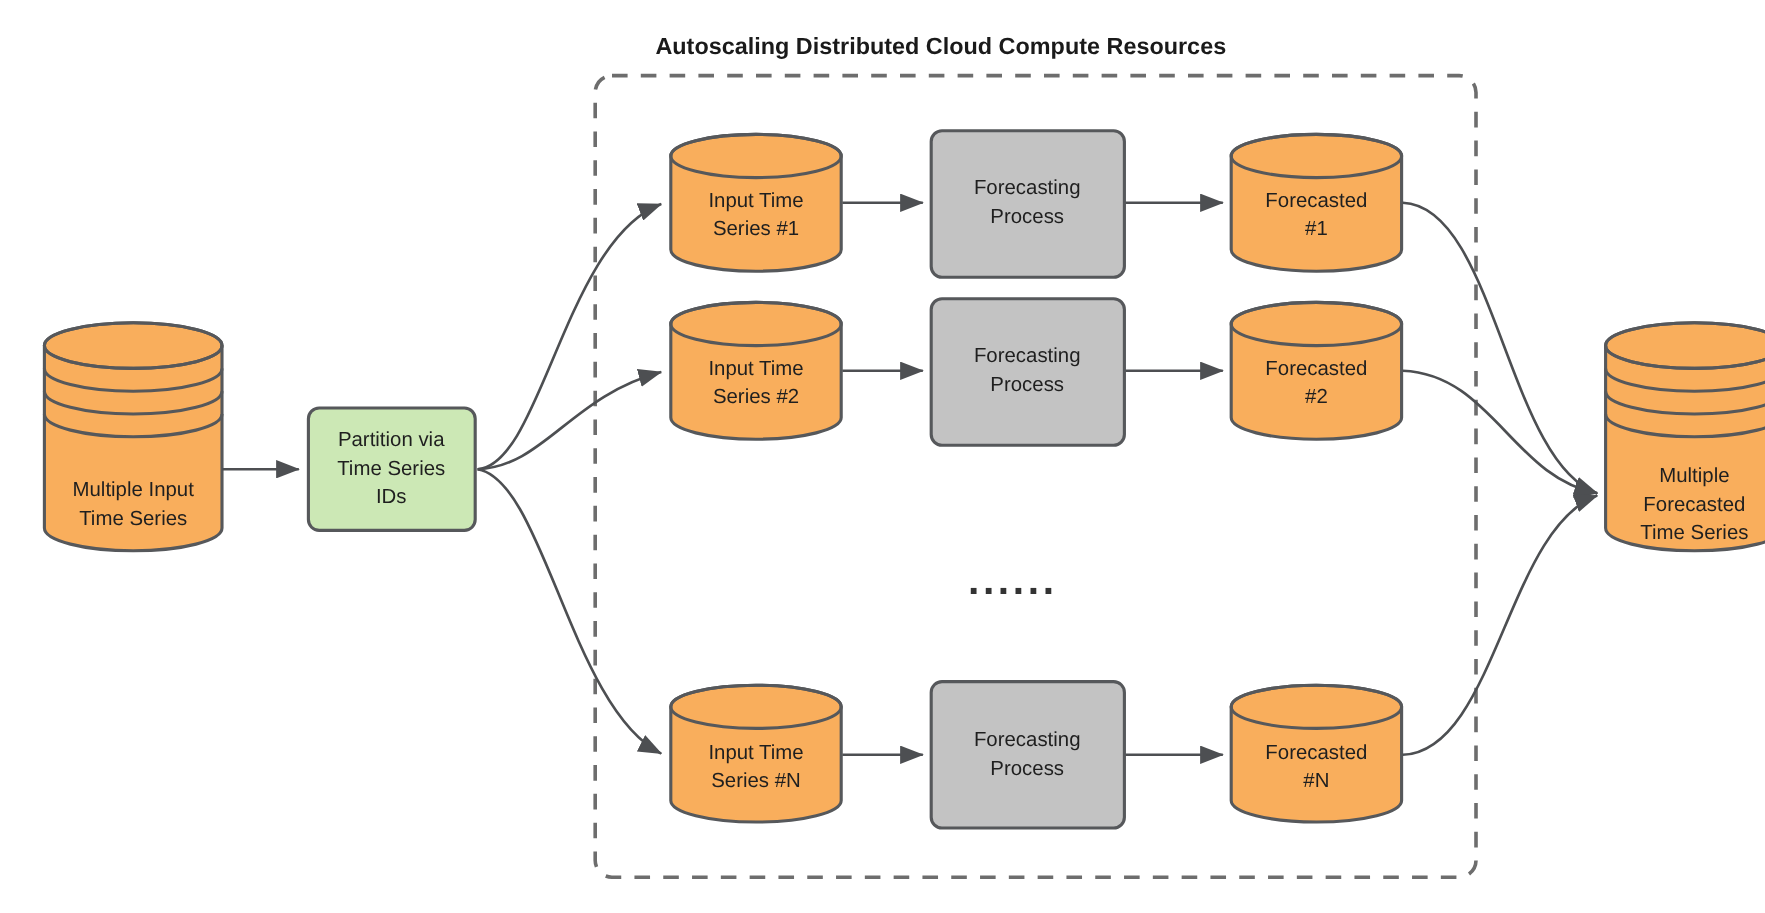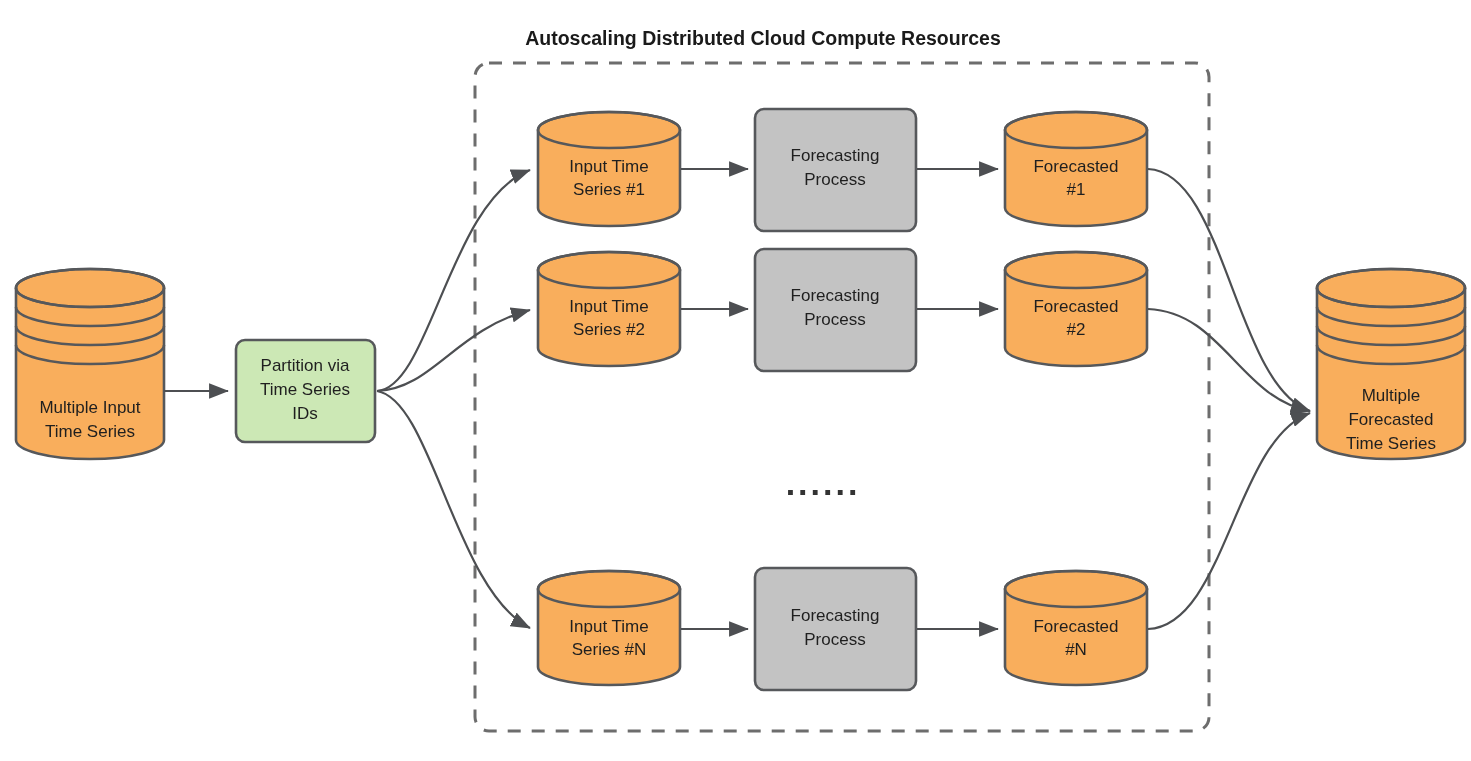--- a/index.html
+++ b/index.html
@@ -10,20 +10,21 @@
   body {
     width: 1471px;
     height: 761px;
     font-family: "Liberation Sans", sans-serif;
     overflow: hidden;
   }
   #diagram-root {
     position: relative;
     width: 1418px;
     height: 761px;
+    margin-left: 21px;
   }
   svg.canvas {
     display: block;
     width: 1471px;
     height: 761px;
   }
   .node-label {
     font-family: "Liberation Sans", sans-serif;
     font-size: 17px;
     fill: #1f1f1f;

